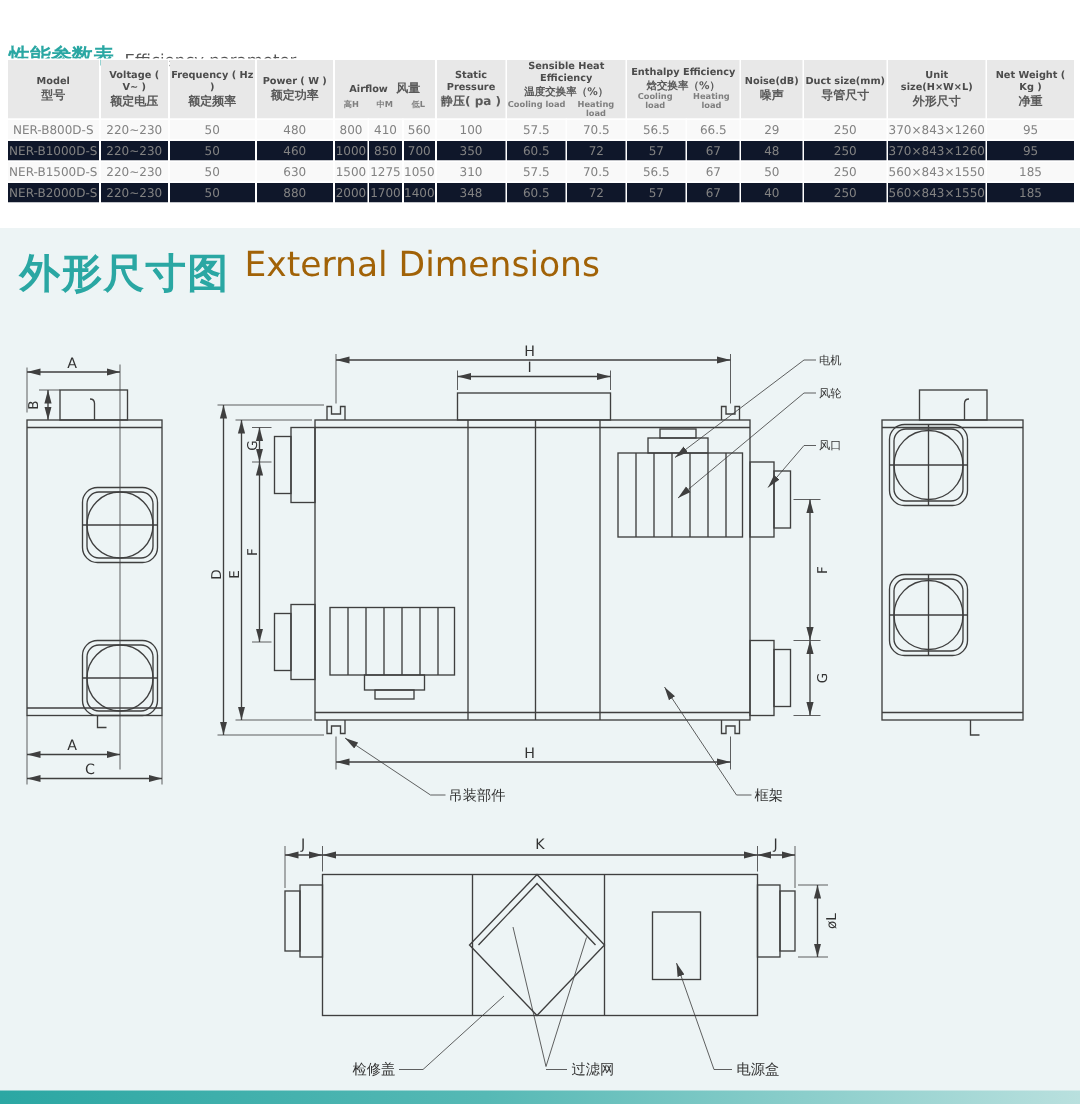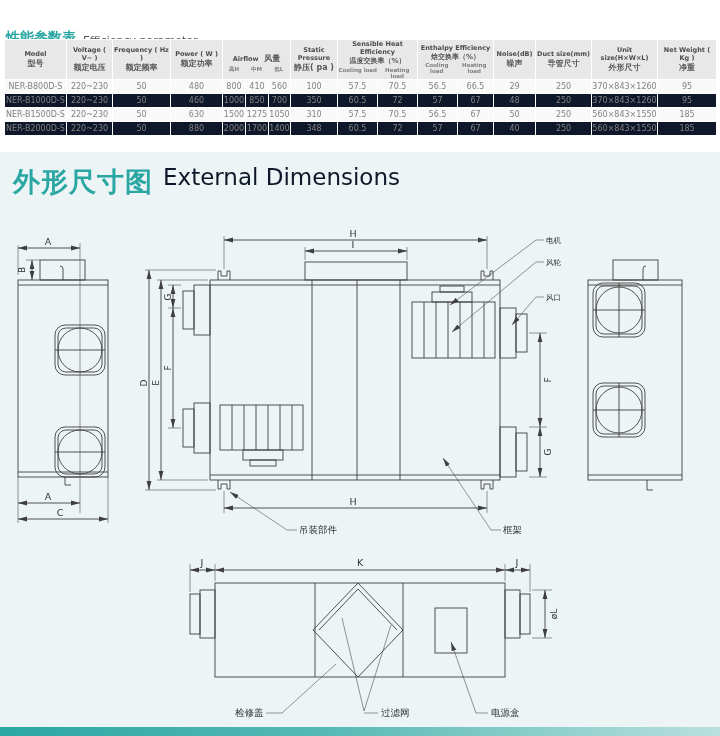--- a/index.html
+++ b/index.html
@@ -20,21 +20,21 @@
   tr.alt td{background:#0f172a}
   .h-en{font-size:6.5px;font-weight:bold;color:#4c4c4c;line-height:1.3}
   .h-zh{font-size:8px;color:#595959;line-height:1.25}
   .h-sub{display:flex;justify-content:space-around;font-size:5.5px;color:#7f7f7f;margin-top:1px}
   .h-sub span{flex:1}
 
   
   .dim-section{position:absolute;left:0;top:152px;width:720px;height:584px;background:#edf4f5}
   .sec2-title{position:absolute;left:13px;top:12px;display:flex;align-items:flex-start;gap:10px}
   .sec2-title .zh{font-size:27px;font-weight:bold;color:#2aa7a3;letter-spacing:1px}
-  .sec2-title .en{font-size:23px;color:#0f172a}
+  .sec2-title .en{font-size:23px;color:#a16207}
   .footer{position:absolute;left:0;bottom:0;width:720px;height:9px;
           background:linear-gradient(90deg,#2ba7a3 0%,#56b9b5 45%,#b9e0de 100%)}
 
   svg.dwg{position:absolute;overflow:visible}
   svg text{font-family:"DejaVu Sans",sans-serif;font-size:9px;fill:#333}
   svg text.co{font-size:7.5px}
   svg text.cb{font-size:9.5px}
   .st{stroke:#3f3f3f;fill:none;stroke-width:0.9}
   .thin{stroke:#3f3f3f;fill:none;stroke-width:0.55}
 </style>

